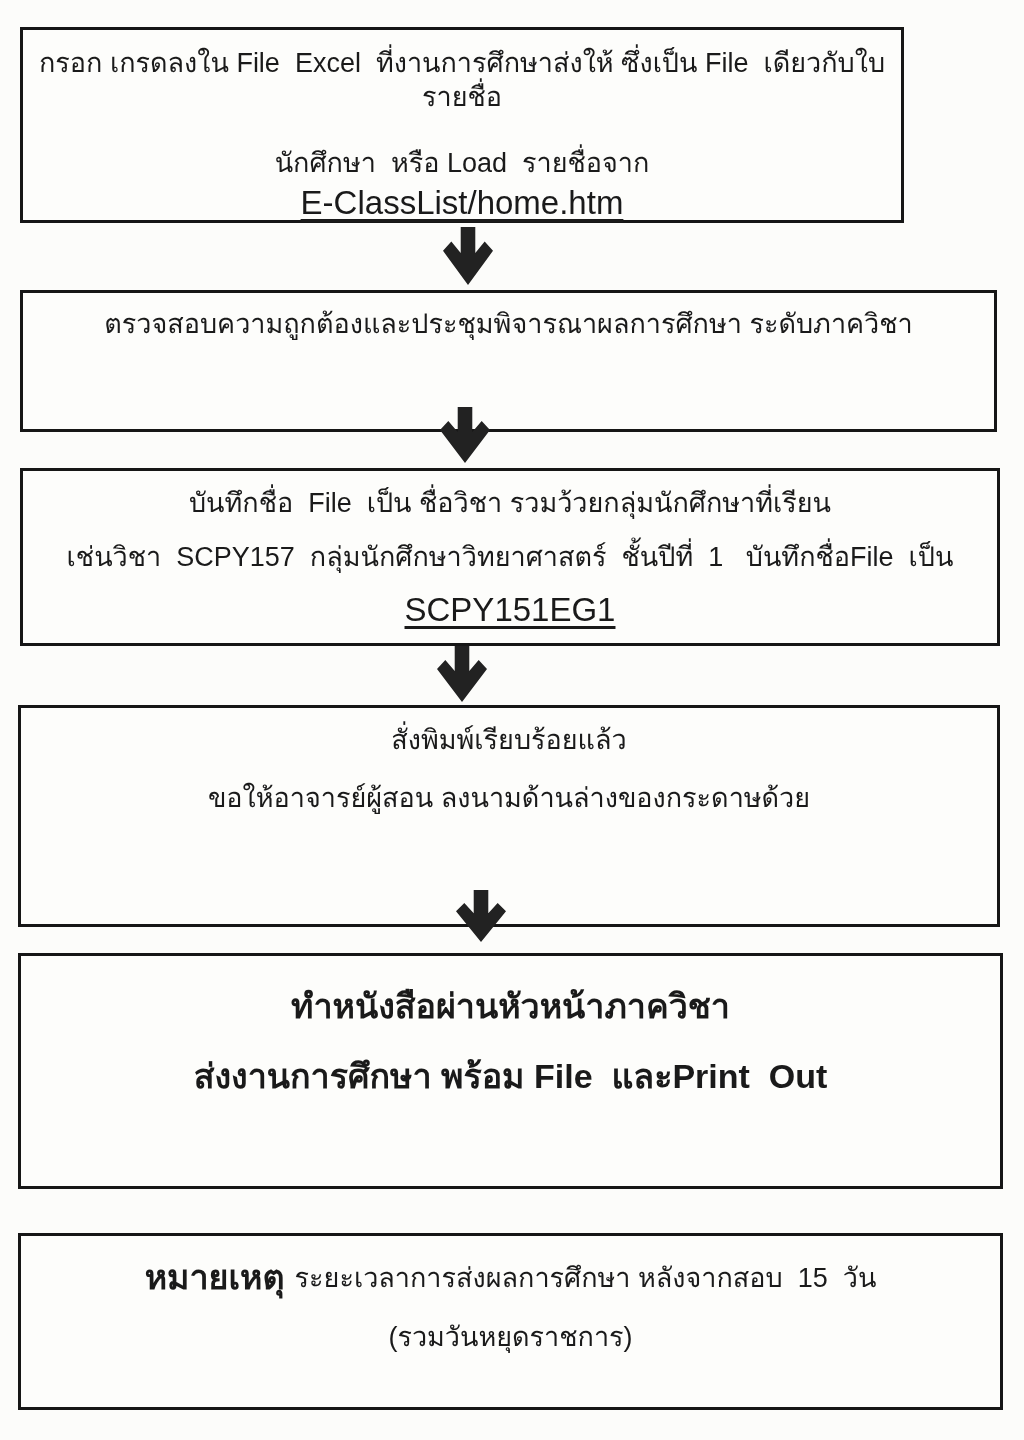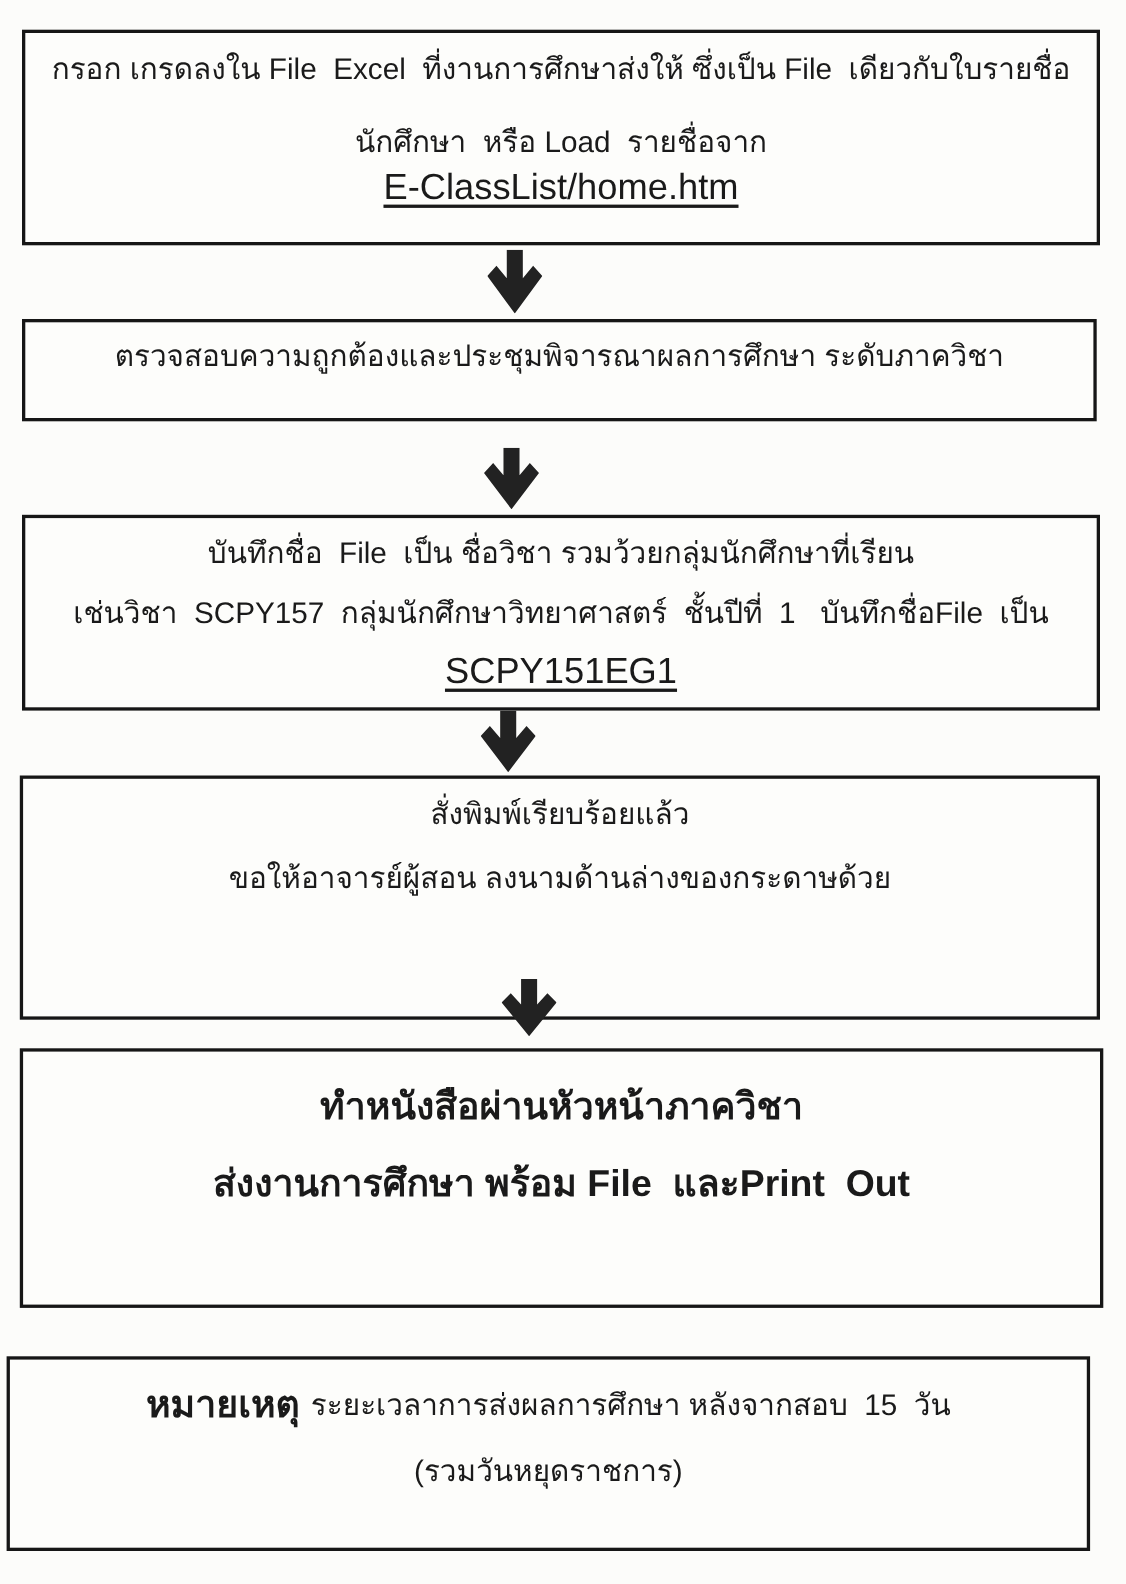--- a/index.html
+++ b/index.html
@@ -27,48 +27,48 @@
     display: block;
     white-space: pre-wrap;
     line-height: 1.25;
   }
   .t-reg  { font-size: 27px; }
   .t-big  { font-size: 33px; }
   .t-bold { font-size: 34px; font-weight: bold; }
   .underlined { text-decoration: underline; text-underline-offset: 5px; }
 
   
-  #box1 { left: 20px; top: 27px; width: 980px; height: 196px; }
+  #box1 { left: 20px; top: 27px; width: 884px; height: 196px; }
   #box1 .l1 { margin-top: 17px; }
   #box1 .l2 { margin-top: 32px; }
   #box1 .l3 { margin-top: 9px; font-size: 33px; }
   #box1 .l4 { margin-top: 2px; font-size: 33px; }
 
   
-  #box2 { left: 20px; top: 290px; width: 977px; height: 93px; }
+  #box2 { left: 20px; top: 290px; width: 977px; height: 142px; }
   #box2 .l1 { margin-top: 15px; }
 
   
   #box3 { left: 20px; top: 468px; width: 980px; height: 178px; }
   #box3 .l1 { margin-top: 16px; }
   #box3 .l2 { margin-top: 20px; }
   #box3 .l3 { margin-top: 14px; }
 
   
   #box4 { left: 18px; top: 705px; width: 982px; height: 222px; }
   #box4 .l1 { margin-top: 16px; }
   #box4 .l2 { margin-top: 24px; }
 
   
   #box5 { left: 18px; top: 953px; width: 985px; height: 236px; }
   #box5 .l1 { margin-top: 29px; }
   #box5 .l2 { margin-top: 27px; }
 
   
-  #box6 { left: 6px; top: 1233px; width: 985px; height: 177px; }
+  #box6 { left: 18px; top: 1233px; width: 985px; height: 177px; }
   #box6 .l1 { margin-top: 20px; }
   #box6 .l2 { margin-top: 22px; }
   #box6 .note-label { vertical-align: -2px; margin-right: 10px; }
 
   .down-arrow {
     position: absolute;
     width: 50px;
   }
   .down-arrow svg { display: block; width: 100%; height: 100%; }
   #arrow1 { left: 443px; top: 227px; height: 58px; }

